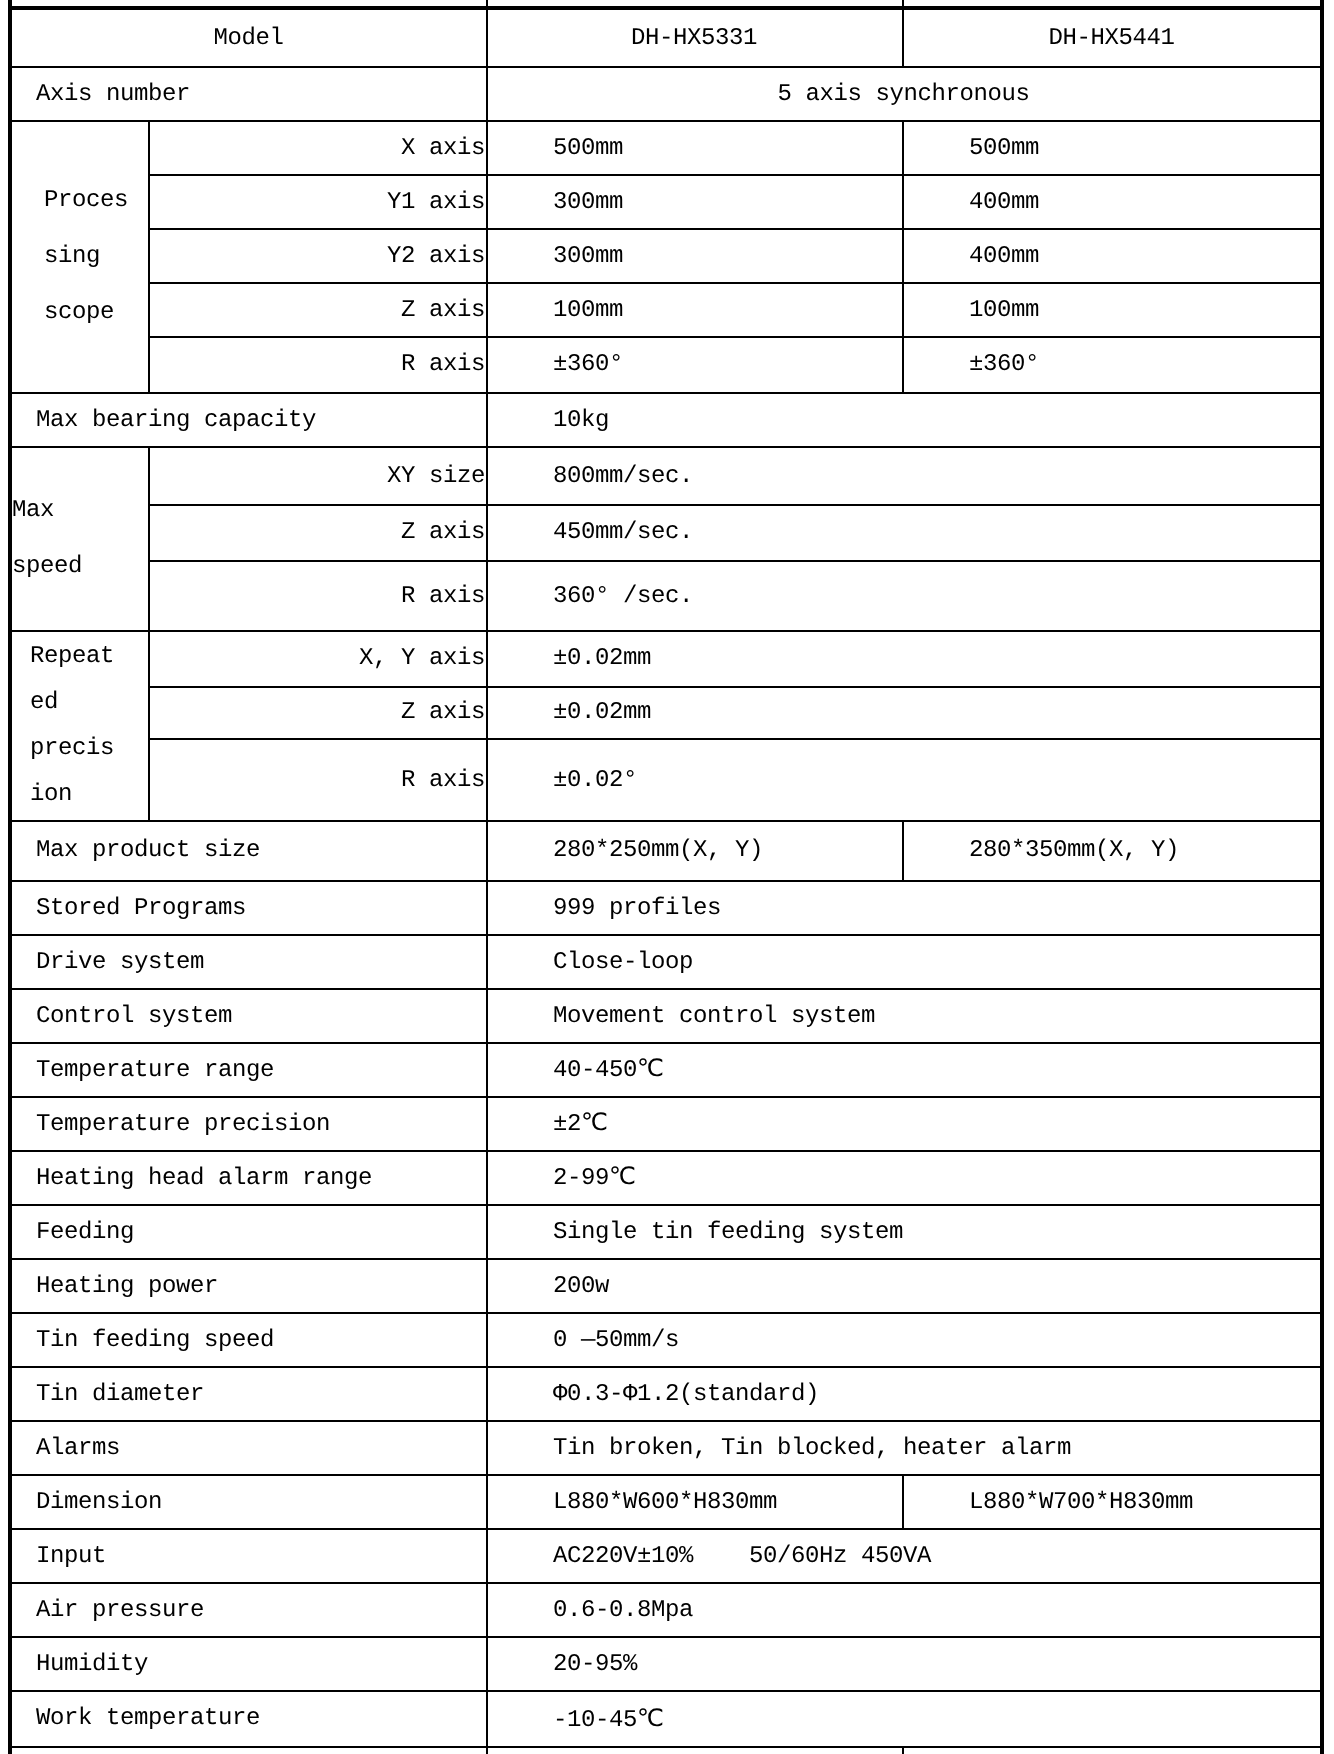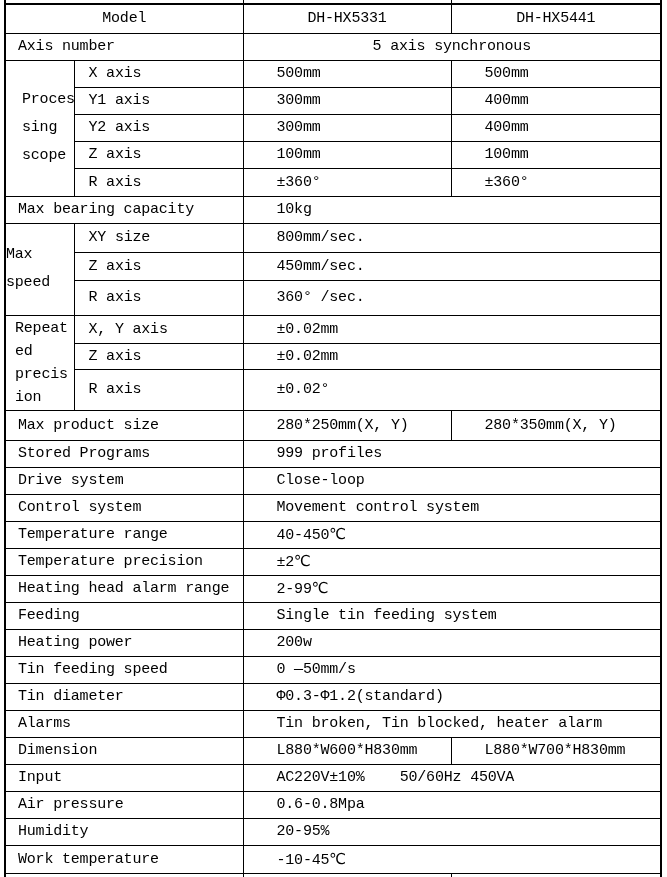--- a/index.html
+++ b/index.html
@@ -2,21 +2,21 @@
 <html><head>
 <meta charset="utf-8">
 <style>
   html,body{margin:0;padding:0;background:#ffffff;}
   .viewport{
     position:relative;
     width:667px;height:877px;
     overflow:hidden;
     background:#ffffff;
     font-family:"Liberation Mono","DejaVu Sans Mono","DejaVu Sans",monospace;
-    font-size:15px;
+    font-size:12px;
     letter-spacing:-0.2px;
     color:#000;
   }
   table.spec{
     border-collapse:collapse;
     table-layout:fixed;
     position:absolute;
     left:4px;top:0;
     width:656px;
     border-left:2px solid #000;
@@ -28,21 +28,21 @@
     margin:0;
     vertical-align:middle;
     overflow:hidden;
     white-space:pre;
     line-height:normal;
   }
   tr.partial-top td{border-top:none;border-bottom:2px solid #000;}
   tr.partial-bottom td{border-bottom:none;}
   td.center{text-align:center;}
   td.label{padding-left:12px;}
-  td.sublabel{padding-left:14px;}
+  td.sublabel{padding-left:14px;text-align:right;}
   td.value{padding-left:33px;}
   td.group{vertical-align:middle;}
   td.g-processing-scope{padding-left:16px;line-height:28px;}
   td.g-max-speed{padding-left:0;line-height:28px;}
   td.g-repeated-precision{padding-left:9px;line-height:23px;}
 </style>
 </head>
 <body>
 
 <div class="viewport">

